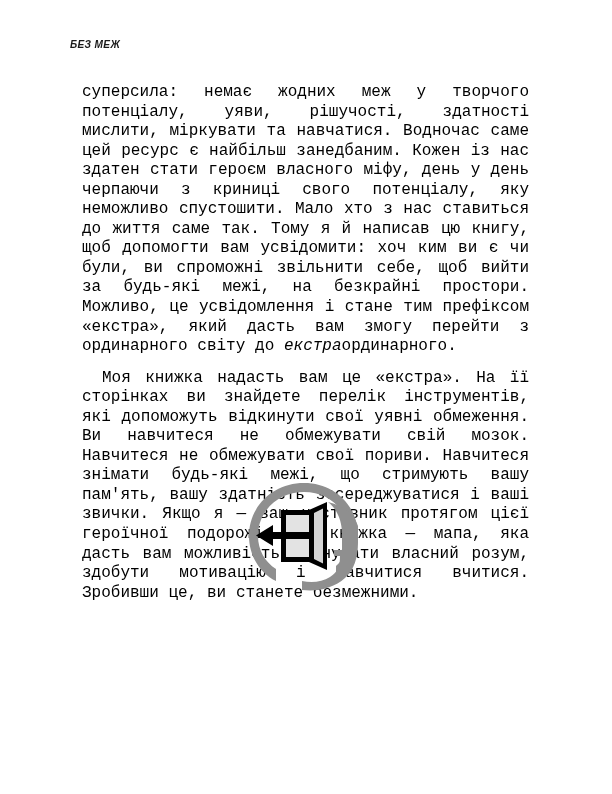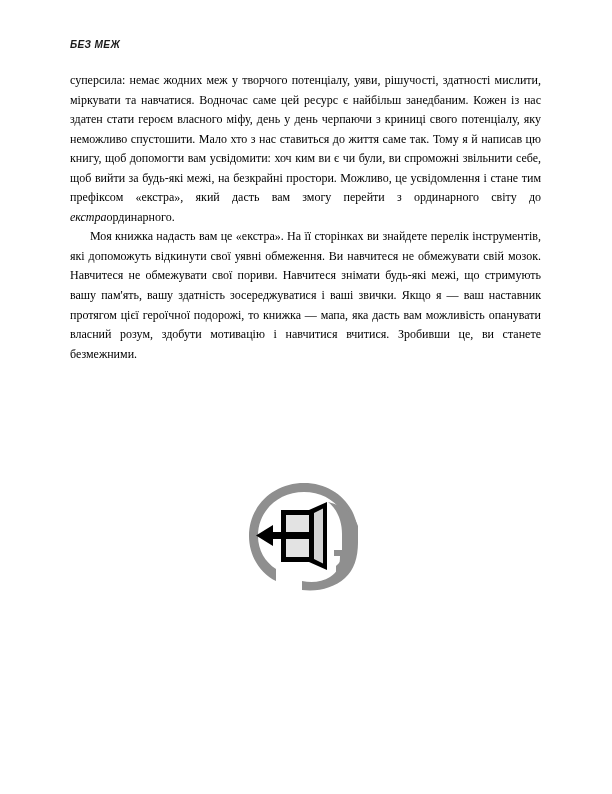--- a/index.html
+++ b/index.html
@@ -42,28 +42,29 @@
 
   
   .text-block {
     position: absolute;
     left: 70px;
     top: 63px;
     width: 471px;
   }
 
   .para {
-    margin: 0;
-    font-size: 12px;
+    margin: 12px;
+    font-size: 16px;
     line-height: 19.55px;
     text-align: justify;
     text-justify: inter-word;
     hyphens: manual;
     -webkit-hyphens: manual;
     word-spacing: 0.1px;
+    font-family: Liberation Mono, monospace;
   }
   .para.indent {
     text-indent: 20px;
   }
   .para.first {
     text-indent: 0;
   }
   .ital {
     font-style: italic;
   }

